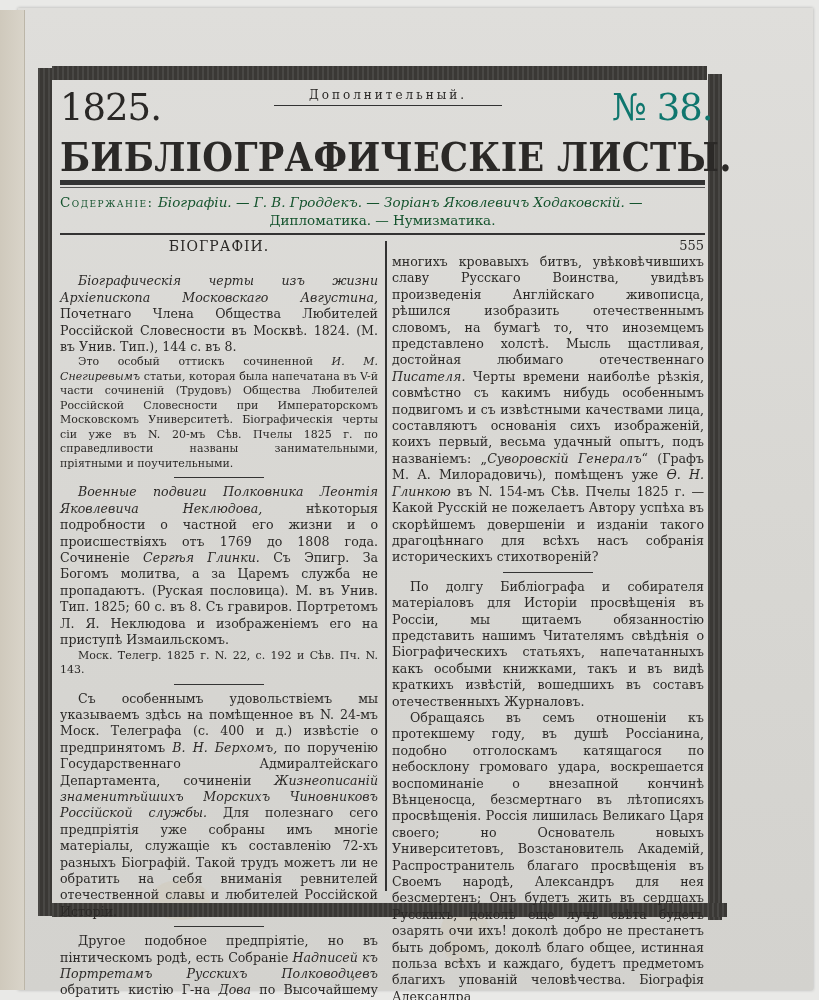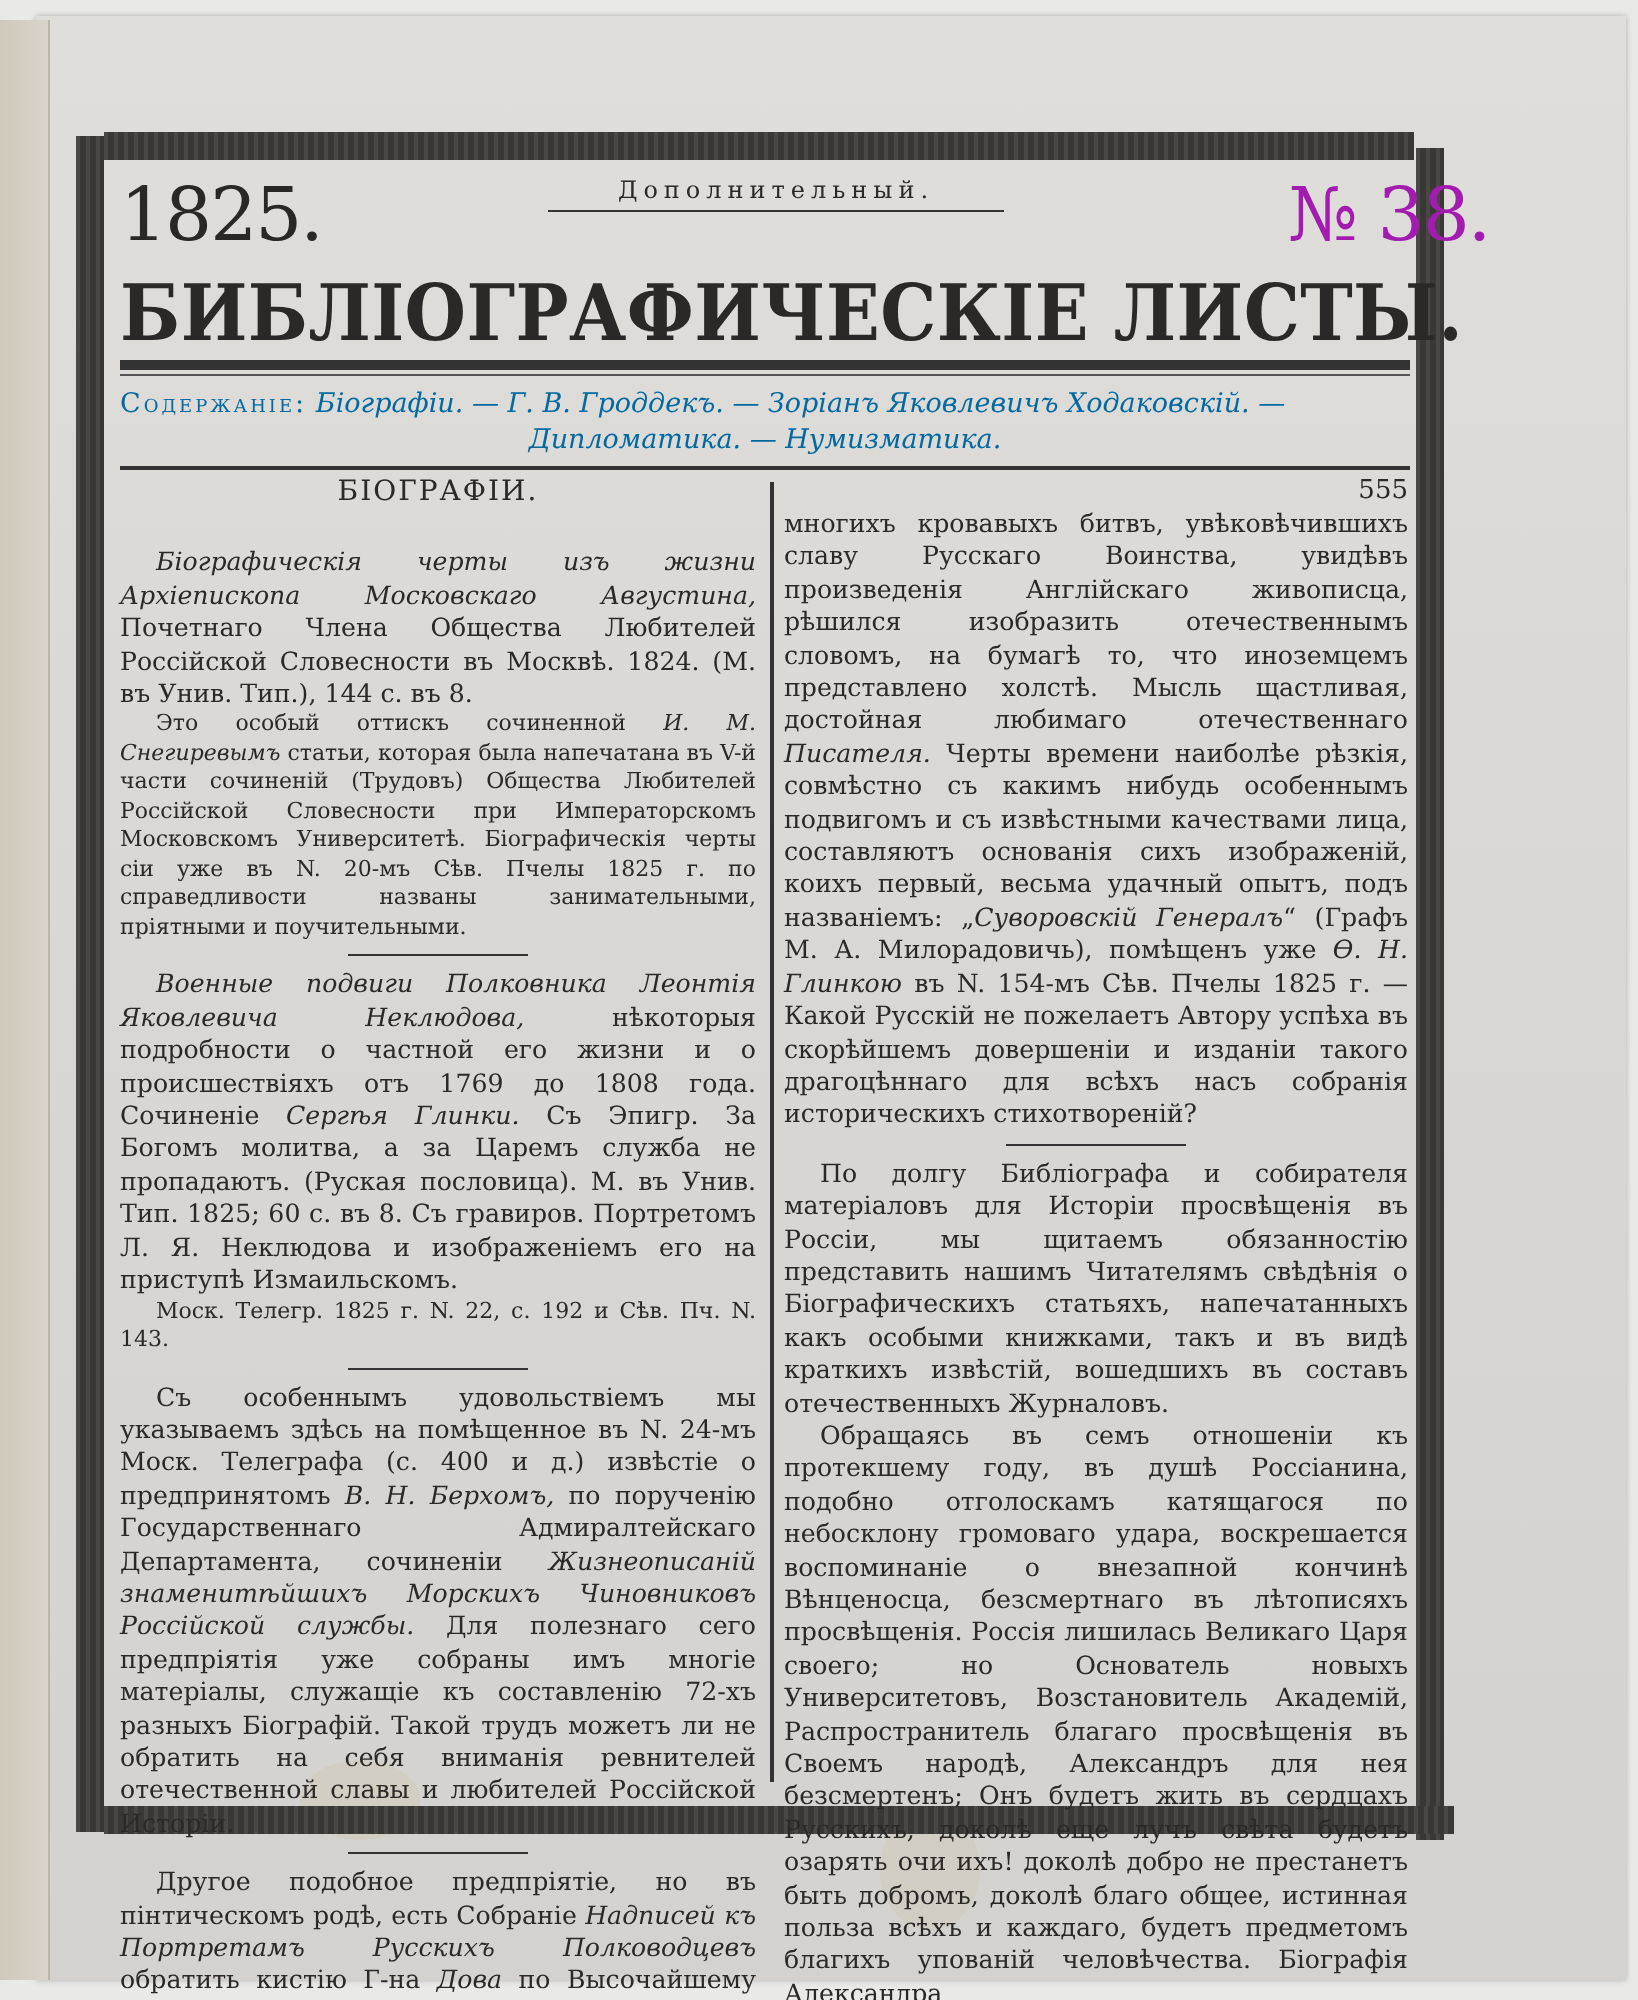--- a/index.html
+++ b/index.html
@@ -21,37 +21,37 @@
   .bar {
     position:absolute; background:#3a3835;
     background-image:repeating-linear-gradient(90deg,rgba(255,255,255,0.08) 0 2px,transparent 2px 5px);
   }
   .bar-top { left:52px; top:66px; width:655px; height:14px; }
   .bar-bottom { left:52px; top:903px; width:675px; height:14px; }
   .bar-left { left:38px; top:68px; width:14px; height:848px; }
   .bar-right { left:708px; top:74px; width:14px; height:846px; }
 
   .head-year { position:absolute; left:60px; top:86px; font-size:37px; color:#2a2826; letter-spacing:-1px; }
-  .head-no { position:absolute; left:644px; top:86px; font-size:37px; color:#a21caf; letter-spacing:-1px; }
+  .head-no { position:absolute; left:612px; top:86px; font-size:37px; color:#0f766e; letter-spacing:-1px; }
   .head-center { position:absolute; left:266px; top:88px; width:244px; text-align:center; color:#2a2826; }
   .head-center .extra { font-size:12px; letter-spacing:3px; display:block; }
   .head-center .date { font-size:13px; letter-spacing:2px; display:block; margin-top:0px; }
   .head-center .rule { height:1px; background:#333; margin:3px 8px 0; }
   .title {
     position:absolute; left:60px; top:134px; width:650px;
     font-size:39px; font-weight:bold; color:#2b2927; letter-spacing:0.2px;
     transform:scaleX(0.905); transform-origin:left top; white-space:nowrap;
     font-family:"DejaVu Serif", serif;
   }
   .rule-thick { position:absolute; left:60px; top:180px; width:645px; height:5px; background:#333; }
   .rule-thin { position:absolute; left:60px; top:187px; width:645px; height:1px; background:#555; }
-  .contents { position:absolute; left:60px; top:193px; width:645px; font-size:13.5px; color:#0369a1; line-height:18px; }
+  .contents { position:absolute; left:60px; top:193px; width:645px; font-size:13.5px; color:#14532d; line-height:18px; }
   .contents .lbl { font-variant:small-caps; letter-spacing:1.5px; font-style:normal; }
   .contents .items { font-style:italic; }
-  .contents .line2 { text-align:center; font-style:italic; }
+  .contents .line2 { text-align:center; }
   .rule-below { position:absolute; left:60px; top:233px; width:645px; height:2px; background:#333; }
 
   .col-divider { position:absolute; left:385px; top:241px; width:2px; height:650px; background:#333; }
 
   .col { position:absolute; color:#2b2927; font-size:12.6px; line-height:16.4px; text-align:justify; }
   .col-left { left:60px; top:238px; width:318px; }
   .col-right { left:392px; top:238px; width:312px; }
   .pnum { font-size:13px; display:block; height:16px; }
   .pnum-r { text-align:right; }
   .sec-title { text-align:center; font-size:14px; letter-spacing:1px; margin:0 0 19px; }

